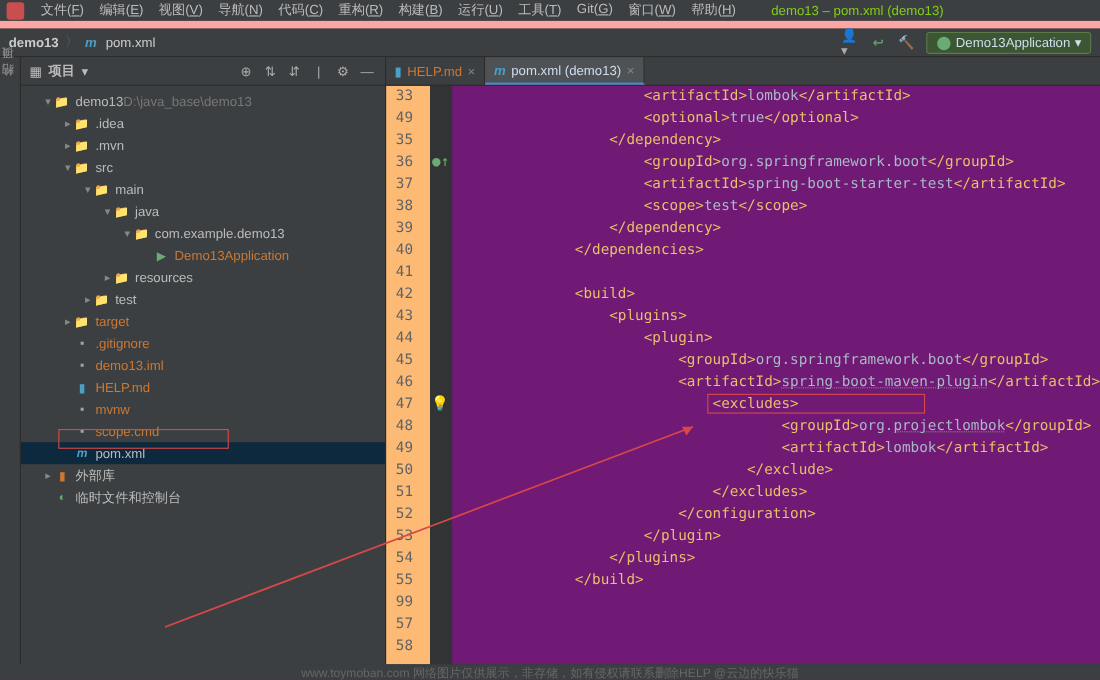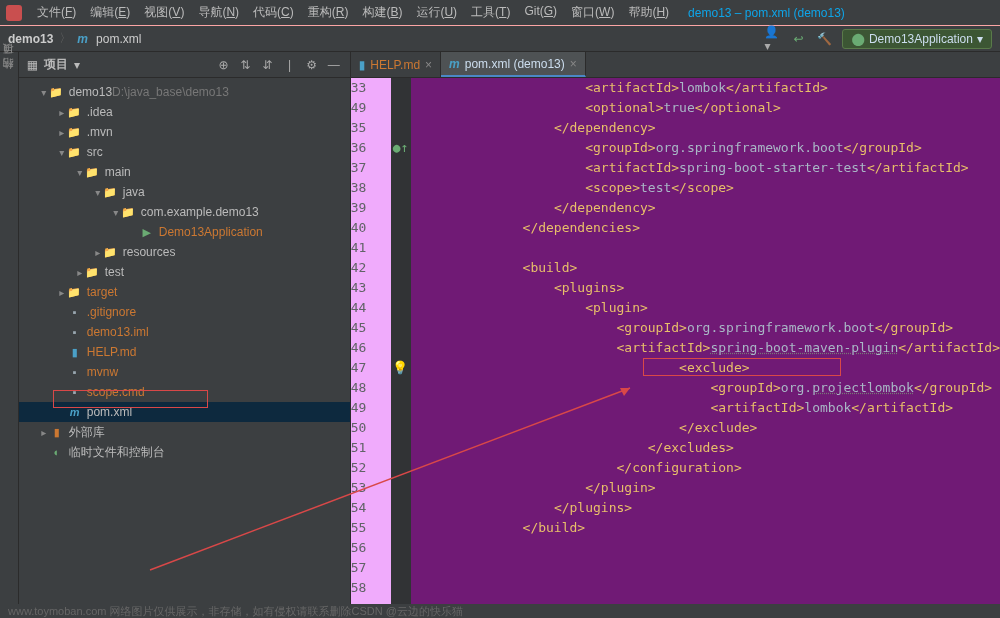--- a/index.html
+++ b/index.html
@@ -12,36 +12,36 @@
     height: 618px;
     overflow: hidden;
     position: relative;
   }
   .menubar {
     height: 26px;
     background: #3c3f41;
     display: flex;
     align-items: center;
     padding: 0 6px;
-    border-bottom: 1px solid #fca5a5;
+    border-bottom: 7px solid #fca5a5;
   }
   .menubar .icon-app {
     width: 16px; height: 16px;
     background: #c94f4f;
     border-radius: 3px;
     margin-right: 8px;
   }
   .menubar .menu-item {
     padding: 0 7px;
     color: #bbb;
     cursor: pointer;
   }
   .menubar .title {
-    margin-left: 12px;
-    color: #0ea5e9;
+    margin-left: 25px;
+    color: #84cc16;
   }
   .navbar {
     height: 26px;
     background: #3c3f41;
     display: flex;
     align-items: center;
     padding: 0 8px;
     border-bottom: 1px solid #2b2b2b;
     justify-content: space-between;
   }
@@ -133,34 +133,34 @@
     display: flex;
     align-items: center;
     padding: 0 8px;
     gap: 5px;
     border-right: 1px solid #2b2b2b;
     cursor: pointer;
   }
   .tab.active { background: #4e5254; border-bottom: 2px solid #4a88c7; }
   .tab .close { color: #888; font-size: 12px; }
   .codewrap { flex:1; display:flex; overflow:hidden; font-family: "Consolas","Menlo",monospace; font-size: 13px;}
-  .guttercol { width: 40px; background:#f0abfc; color:#606366; text-align:left; padding-right:6px;}
+  .guttercol { width: 40px; background:#fdba74; color:#606366; text-align:center; padding-right:6px;}
   .markcol { width: 20px; background:#313335;}
   .codecol { flex:1; background:#701a75; position:relative;}
   .codeline { height: 20px; line-height:20px; }
   .mark { text-align:center; }
   .code { padding-left: 18px; white-space: pre; color:#a9b7c6; }
   .tag { color: #e8bf6a; }
   .hl { color: #a9b7c6; text-decoration: underline dotted #777; }
   .highlight-box { position:absolute; border:1px solid #d94848; }
   .bulb { color:#ffc66d; }
   .greenarrow { color:#6aab73; }
   .footer {
     position:absolute; bottom:0; left:0; right:0; height:14px;
-    display:flex; justify-content:flex-start; align-items:center;
+    display:flex; justify-content:center; align-items:center;
     padding: 0 8px; font-size:11px; color:#666; background:#3c3f41;
   }
   .arrow-line {
     position:absolute;
     pointer-events:none;
     z-index: 50;
   }
   u.mnem { text-decoration: underline; }
 </style>
 </head>
@@ -355,21 +355,21 @@
           <div class="codeline">46</div>
           <div class="codeline">47</div>
           <div class="codeline">48</div>
           <div class="codeline">49</div>
           <div class="codeline">50</div>
           <div class="codeline">51</div>
           <div class="codeline">52</div>
           <div class="codeline">53</div>
           <div class="codeline">54</div>
           <div class="codeline">55</div>
-          <div class="codeline">56</div>
+          <div class="codeline">99</div>
           <div class="codeline">57</div>
           <div class="codeline">58</div>
         </div>
       <div class="markcol" id="marks">
           <div class="codeline mark"></div>
           <div class="codeline mark"></div>
           <div class="codeline mark"></div>
           <div class="codeline mark"><span class="greenarrow">●↑</span></div>
           <div class="codeline mark"></div>
           <div class="codeline mark"></div>
@@ -402,37 +402,37 @@
           <div class="codeline code">                    <span class="tag">&lt;artifactId&gt;</span>spring-boot-starter-test<span class="tag">&lt;/artifactId&gt;</span></div>
           <div class="codeline code">                    <span class="tag">&lt;scope&gt;</span>test<span class="tag">&lt;/scope&gt;</span></div>
           <div class="codeline code">                <span class="tag">&lt;/dependency&gt;</span></div>
           <div class="codeline code">            <span class="tag">&lt;/dependencies&gt;</span></div>
           <div class="codeline code"></div>
           <div class="codeline code">            <span class="tag">&lt;build&gt;</span></div>
           <div class="codeline code">                <span class="tag">&lt;plugins&gt;</span></div>
           <div class="codeline code">                    <span class="tag">&lt;plugin&gt;</span></div>
           <div class="codeline code">                        <span class="tag">&lt;groupId&gt;</span>org.springframework.boot<span class="tag">&lt;/groupId&gt;</span></div>
           <div class="codeline code">                        <span class="tag">&lt;artifactId&gt;</span><span class="hl">spring-boot-maven-plugin</span><span class="tag">&lt;/artifactId&gt;</span></div>
-          <div class="codeline code">                                <span class="tag">&lt;exclude&gt;</span></div>
+          <div class="codeline code">                            <span class="tag">&lt;excludes&gt;</span></div>
           <div class="codeline code">                                    <span class="tag">&lt;groupId&gt;</span>org.<span class="hl">projectlombok</span><span class="tag">&lt;/groupId&gt;</span></div>
           <div class="codeline code">                                    <span class="tag">&lt;artifactId&gt;</span>lombok<span class="tag">&lt;/artifactId&gt;</span></div>
           <div class="codeline code">                                <span class="tag">&lt;/exclude&gt;</span></div>
           <div class="codeline code">                            <span class="tag">&lt;/excludes&gt;</span></div>
           <div class="codeline code">                        <span class="tag">&lt;/configuration&gt;</span></div>
           <div class="codeline code">                    <span class="tag">&lt;/plugin&gt;</span></div>
           <div class="codeline code">                <span class="tag">&lt;/plugins&gt;</span></div>
           <div class="codeline code">            <span class="tag">&lt;/build&gt;</span></div>
           <div class="highlight-box" style="top: 280px; left: 232px; width: 198px; height: 18px;"></div>
         </div>
     </div>
   </div>
 </div>
 
 <div class="footer">
   <span>www.toymoban.com 网络图片仅供展示，非存储，如有侵权请联系删除</span>
-  <span>CSDN @云边的快乐猫</span>
+  <span>HELP @云边的快乐猫</span>
 </div>
 
 <div class="red-box" style="left:53px; top:390px; width:155px; height:18px;"></div>
 <svg class="arrow-line" style="left:0;top:0;width:1000px;height:618px;">
   <line x1="150" y1="570" x2="630" y2="388" stroke="#d94848" stroke-width="1.5"></line>
   <polygon points="630,388 620,388 624,396" fill="#d94848"></polygon>
 </svg>
 
 </body></html>

